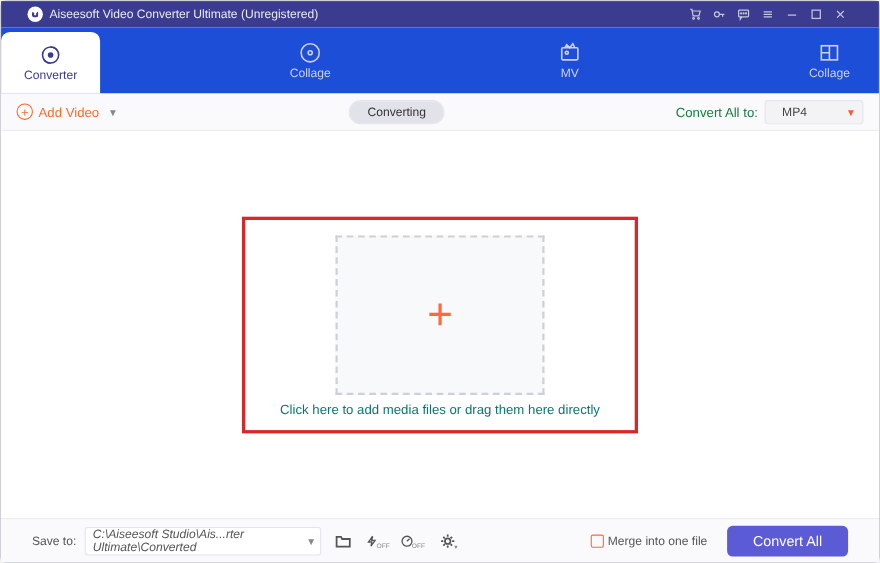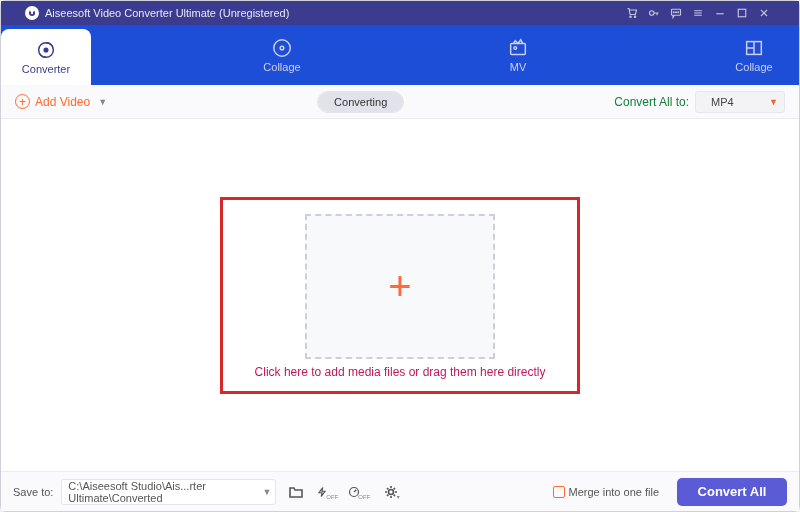--- a/index.html
+++ b/index.html
@@ -23,31 +23,31 @@
   .seg div { padding: 0 16px; display:flex; align-items:center; cursor:pointer; color:#555; }
   .seg .on { background:#e2e2ea; color:#333;padding-left:16px; }
   .spacer2 { flex:1; }
   .ca-label { color:#15803d; margin-right:6px; }
   .ca-sel { background:#f3f3f6; border:1px solid #e6e6ec; border-radius:3px; height:22px; width:90px; display:flex; align-items:center; padding:0 15px; font-size:11px; color:#444; position:relative; cursor:pointer;}
   .ca-sel .dd { position:absolute; right:6px; color:#ff5a2c; font-size:9px; }
   .workspace { flex:1; background:#fff; position:relative; display:flex; align-items:center; justify-content:center; }
   .highlight { border:3px solid #d62828; padding: 14px 32px 12px; display:flex; flex-direction:column; align-items:center; }
   .drop { width:190px; height:145px; border:2px dashed #cfcfd8; background:#f8f9fb; display:flex; align-items:center; justify-content:center; cursor:pointer; }
   .drop .bigplus { font-size:40px; font-weight:200; color:#ff6a3c; }
-  .hint { margin-top:6px; font-size:12px; color:#be185d; }
-  .footer { height:40px; background:#fafafc; border-top:1px solid #ececf0; display:flex; align-items:center; padding:0 12px; font-size:11px; gap:8px; }
+  .hint { margin-top:6px; font-size:12px; color:#0f766e; }
+  .footer { height:40px; background:#fafafc; border-top:1px solid #ececf0; display:flex; align-items:center; padding:0 28px; font-size:11px; gap:8px; }
   .save-lbl { color:#555; }
-  .path-box { width:215px; height:26px; border:1px solid #e4e4ea; background:#fff; border-radius:3px; display:flex; align-items:center; padding:0 6px; color:#555; position:relative; cursor:pointer;}
+  .path-box { width:215px; height:26px; border:1px solid #e4e4ea; background:#fff; border-radius:3px; display:flex; align-items:center; padding:0 6px; color:#555; position:relative; cursor:pointer;font-style:italic;}
   .path-box .dd2 { position:absolute; right:4px; color:#888; font-size:9px; }
   .fico { width:24px; height:24px; display:flex; align-items:center; justify-content:center; cursor:pointer; }
   .fico svg { width:16px; height:16px; stroke:#555; fill:none; stroke-width:1.6; }
   .fico .sub { font-size:6px; color:#888; position:relative; top:5px; left:-2px;}
   .merge { display:flex; align-items:flex-start; gap:4px; color:#555; }
   .merge .cb { width:12px; height:12px; border:1.5px solid #ff6a2c; border-radius:2px; }
-  .convert-btn { width:110px; height:28px; background:#5b5bd6; color:#fff; border-radius:5px; display:flex; align-items:center; justify-content:center; font-size:13px; cursor:pointer; margin-left:10px;font-weight:bold;}
+  .convert-btn { width:110px; height:28px; background:#5b5bd6; color:#fff; border-radius:5px; display:flex; align-items:center; justify-content:center; font-size:13px; cursor:pointer; margin-left:10px;}
 </style>
 </head>
 <body>
 
 <div class="window">
 
   <div class="titlebar">
     <div class="logo"></div>
     <span>Aiseesoft Video Converter Ultimate (Unregistered)</span>
     <div class="spacer"></div>

